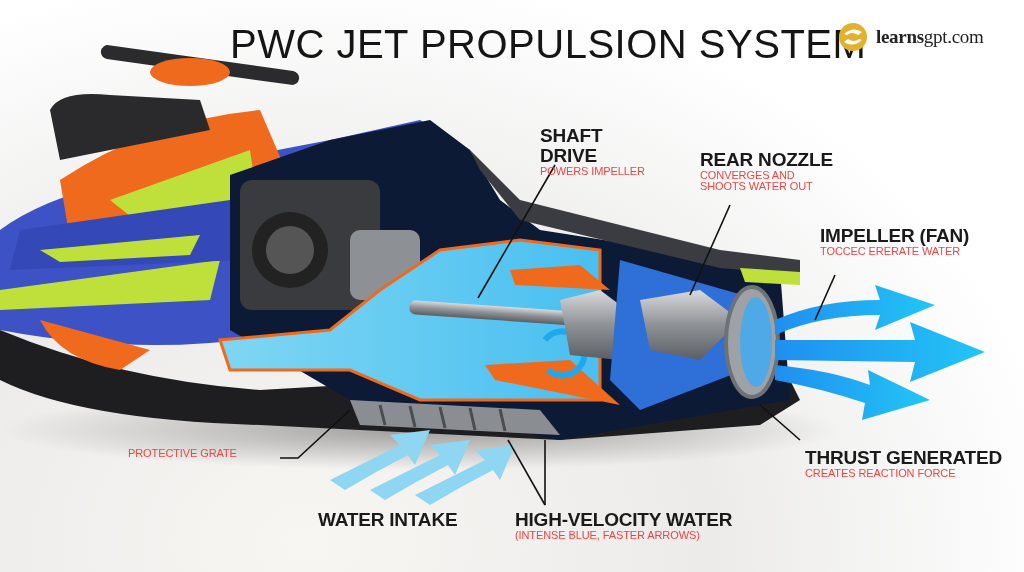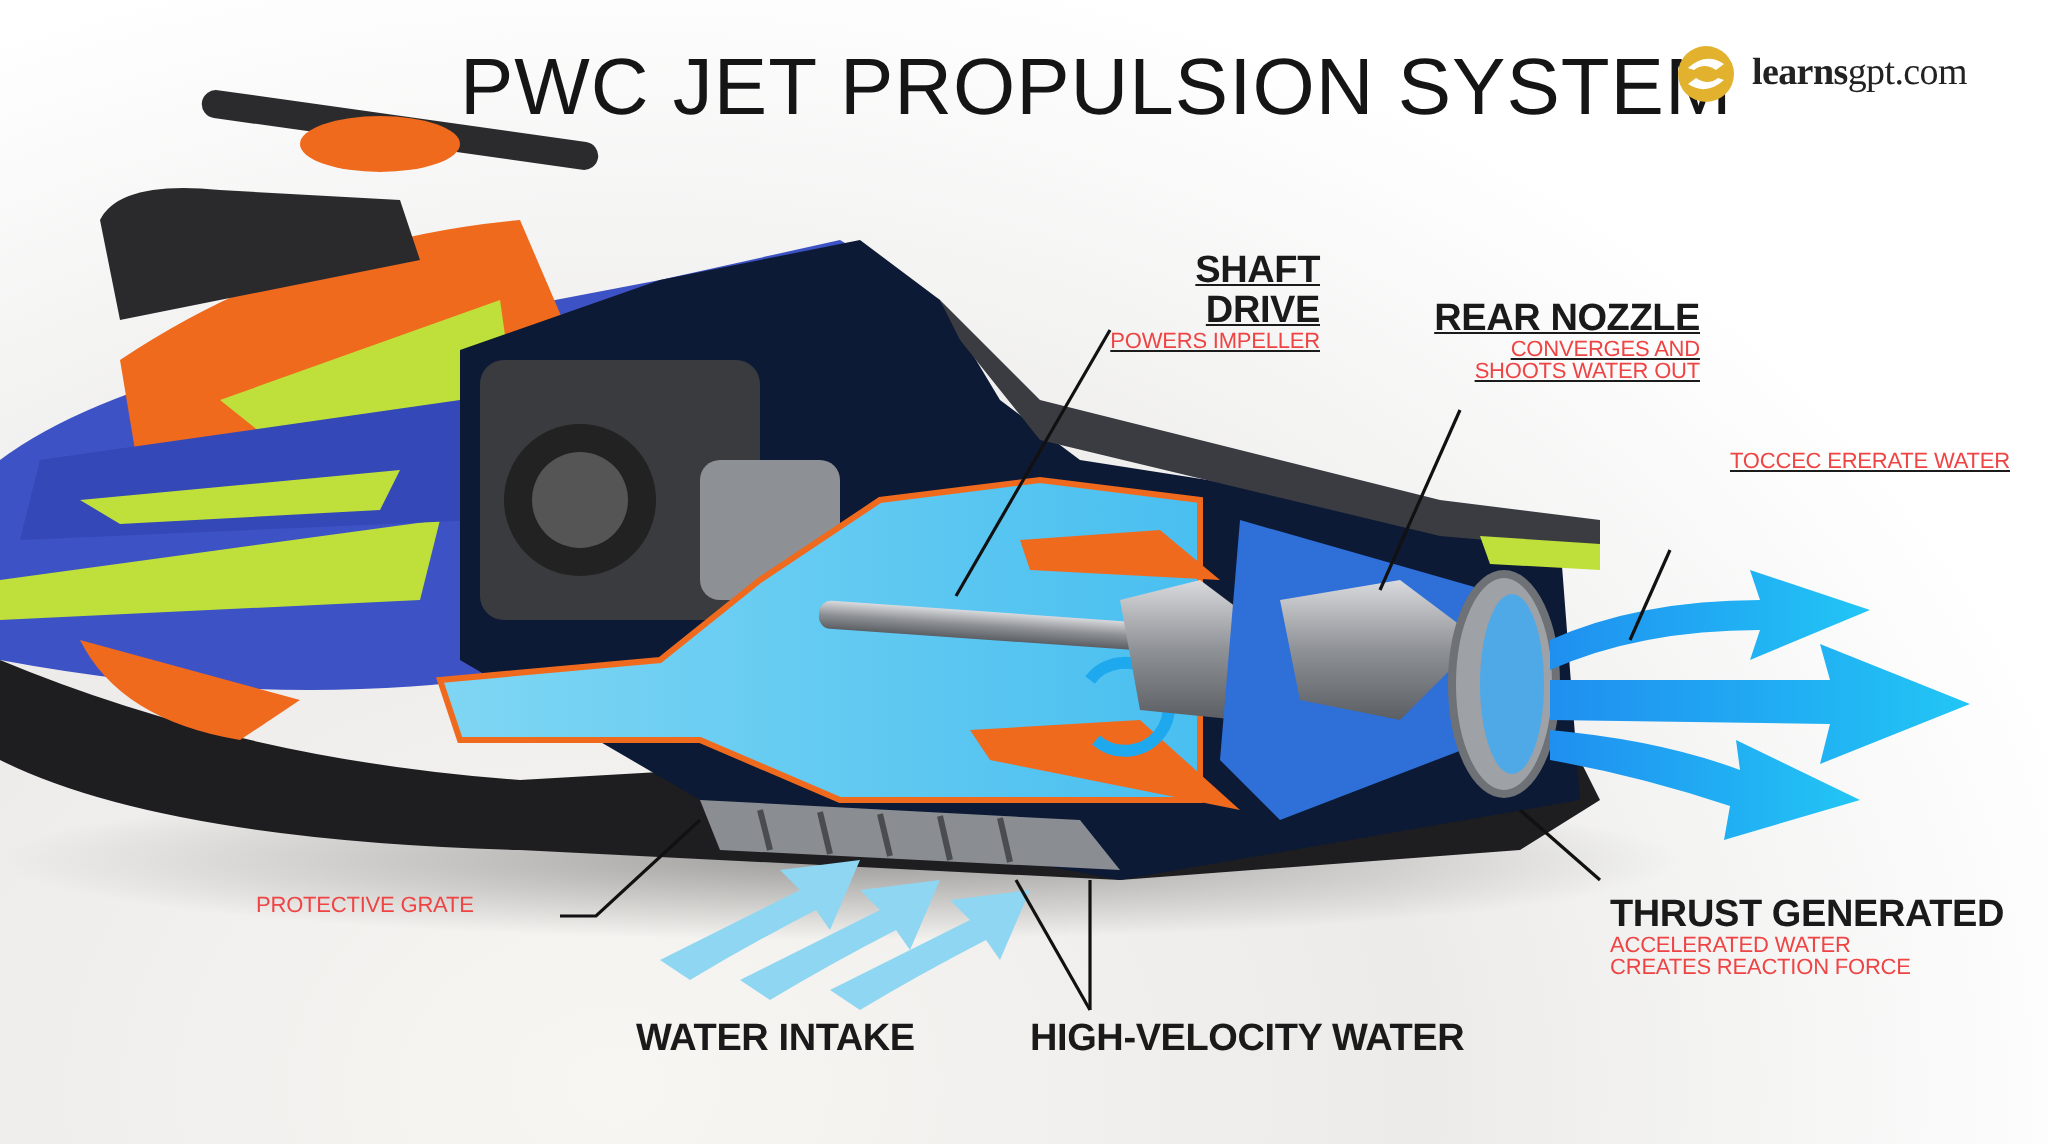--- a/index.html
+++ b/index.html
@@ -6,21 +6,21 @@
   body{width:1024px;height:572px;overflow:hidden;position:relative;
     background:radial-gradient(ellipse at 30% 95%, #f7f6f2 0%, #ecebea 40%, #ffffff 75%);
     font-family:"Liberation Sans","DejaVu Sans",sans-serif;color:#1b1b1b;}
   .title{position:absolute;left:230px;top:22px;font-size:40px;letter-spacing:0.5px;font-weight:400;color:#151515;white-space:nowrap;}
   .brand{position:absolute;left:838px;top:22px;display:flex;align-items:center;gap:8px;font-family:Liberation Serif, serif;}
   .brand-text{font-size:19px;color:#222;font-weight:bold;letter-spacing:-0.3px;}
   .brand-text .light{font-weight:normal;}
   .lbl{position:absolute;text-transform:uppercase;line-height:1.05;}
   .lbl .h{font-size:19px;font-weight:bold;letter-spacing:-0.2px;color:#1a1a1a;}
   .lbl .s{font-size:11px;color:#ef4444;letter-spacing:-0.1px;}
-  .c{text-align:right;text-decoration:underline;}
+  .c{text-align:left;}
   svg.art{position:absolute;left:0;top:0;}
 </style>
 </head>
 <body>
 
 <div class="title">PWC JET PROPULSION SYSTEM</div>
 
 <div class="brand">
   <svg width="30" height="30" viewBox="0 0 30 30">
     <circle cx="15" cy="15" r="14" fill="#e2b22f"></circle>
@@ -129,28 +129,29 @@
 <div class="lbl c" style="left:540px;top:126px;width:120px;">
   <div class="h">SHAFT DRIVE</div>
   <div class="s">POWERS IMPELLER</div>
 </div>
 <div class="lbl c" style="left:700px;top:150px;width:150px;">
   <div class="h">REAR NOZZLE</div>
   <div class="s">CONVERGES AND</div>
   <div class="s">SHOOTS WATER OUT</div>
 </div>
 <div class="lbl c" style="left:820px;top:226px;width:185px;">
+  <div class="h">IMPELLER (FAN)</div>
   <div class="s">TOCCEC ERERATE WATER</div>
 </div>
 <div class="lbl" style="left:128px;top:448px;">
   <div class="s">PROTECTIVE GRATE</div>
 </div>
 <div class="lbl" style="left:805px;top:448px;">
   <div class="h">THRUST GENERATED</div>
-  <div class="s">ACCELERATED WATER</div>
   <div class="s">CREATES REACTION FORCE</div>
 </div>
 <div class="lbl" style="left:318px;top:510px;">
   <div class="h">WATER INTAKE</div>
 </div>
 <div class="lbl" style="left:515px;top:510px;">
   <div class="h">HIGH-VELOCITY WATER</div>
+  <div class="s">(INTENSE BLUE, FASTER ARROWS)</div>
 </div>
 
 </body></html>

